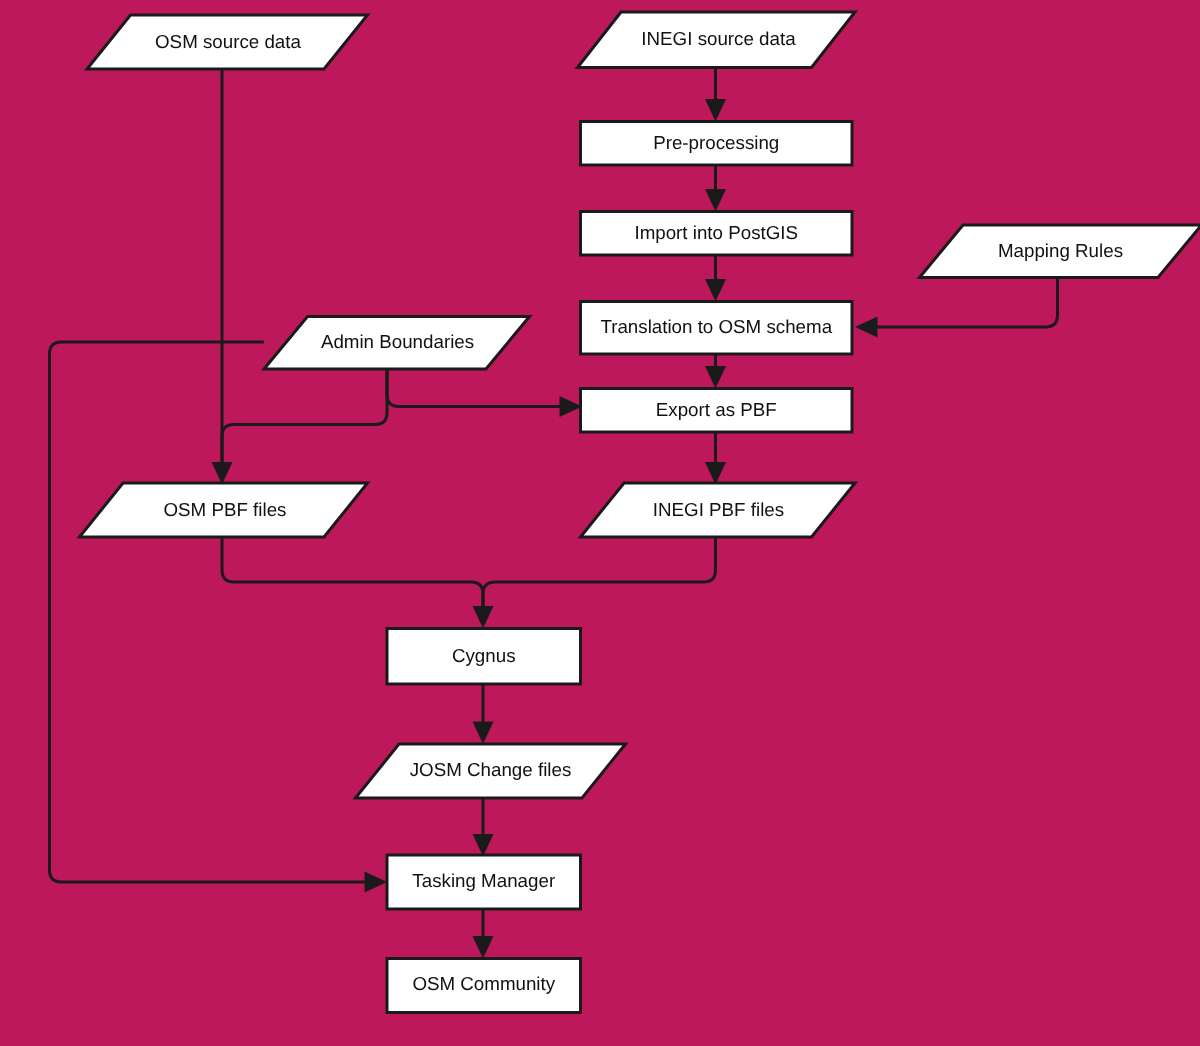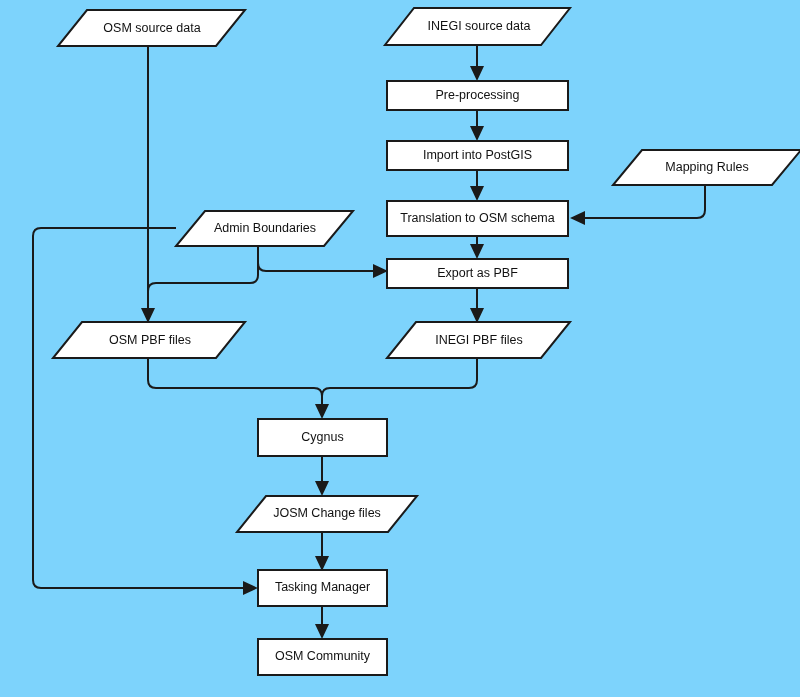--- a/index.html
+++ b/index.html
@@ -8,21 +8,21 @@
     padding: 0;
     background: #ffffff;
   }
   body {
     font-family: "Liberation Sans", sans-serif;
   }
   #diagram-root {
     position: relative;
     width: 800px;
     height: 697px;
-    background: #7dd3fc;
+    background: #be185d;
     overflow: hidden;
   }
   svg#flowchart {
     display: block;
     width: 800px;
     height: 697px;
   }
   .node-shape {
     fill: #ffffff;
     stroke: #1a1a1a;

